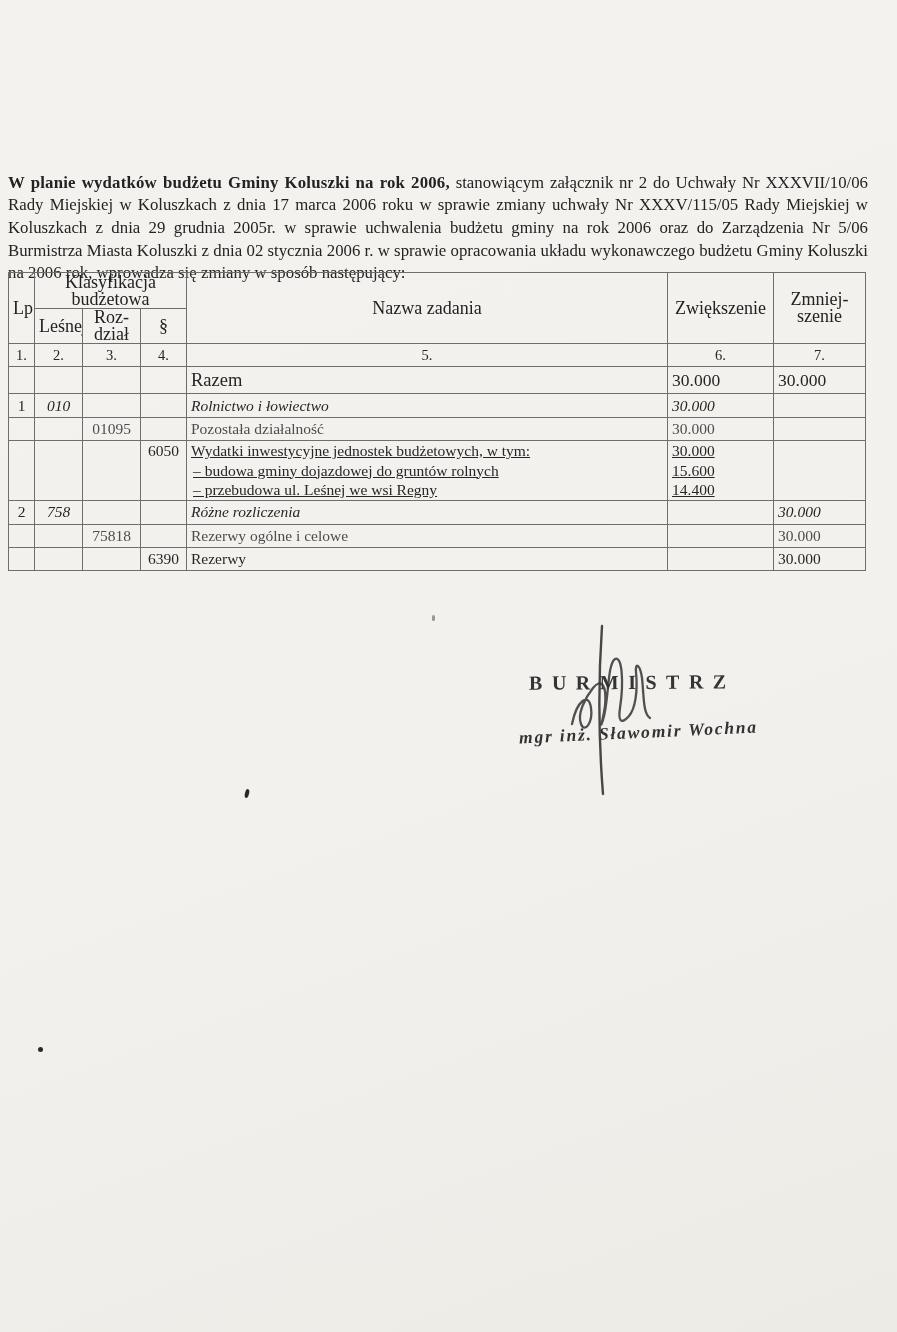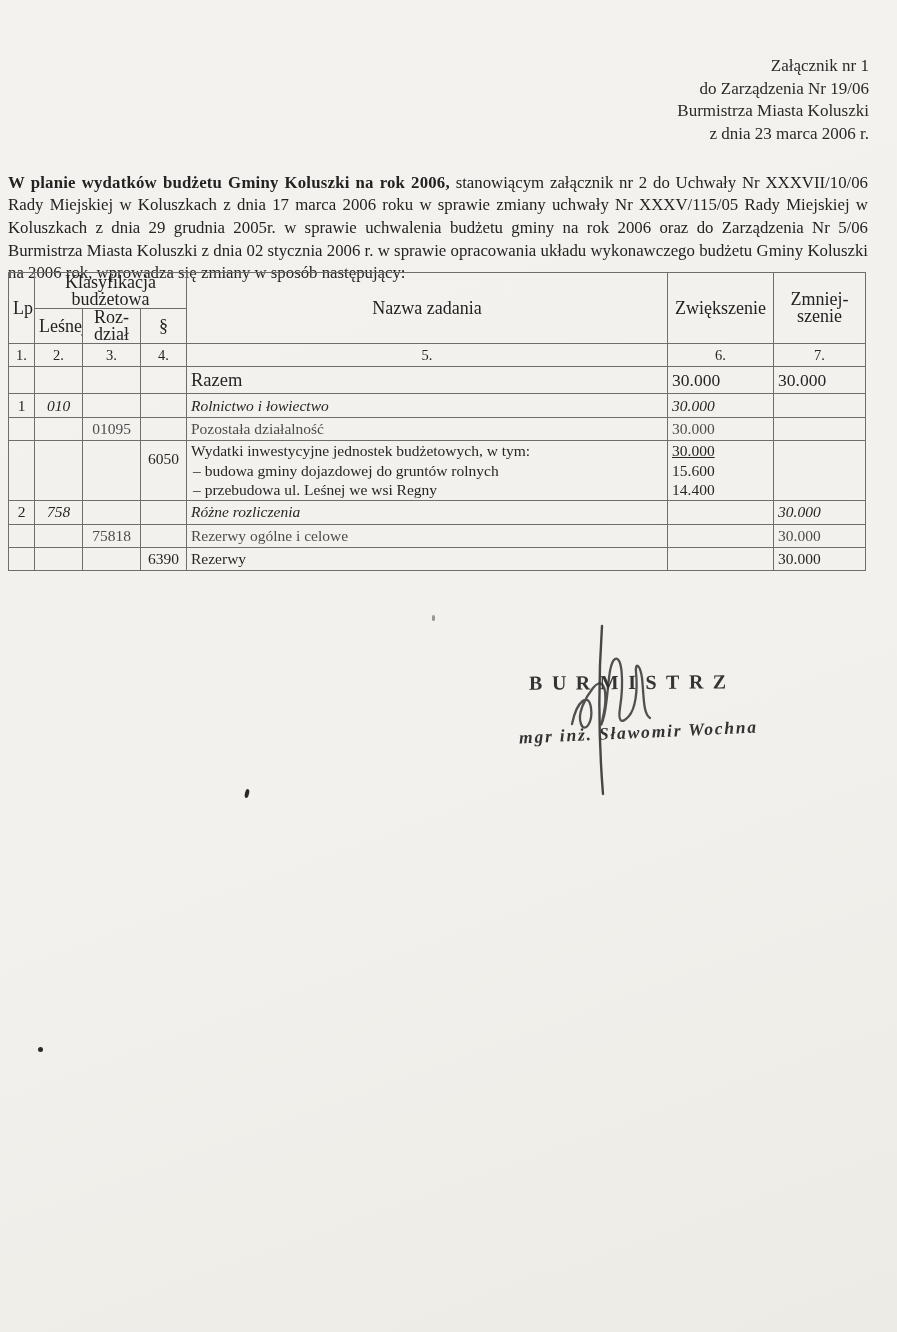--- a/index.html
+++ b/index.html
@@ -45,21 +45,21 @@
   tr.r-ital{height:23px;}
   tr.r-multi{height:59px;}
   td.c{text-align:center;}
   td.name{padding-left:7px;}
   td.val{padding-right:8px;}
   .bold{font-weight:bold;font-style:italic;}
   .razem-txt{font-weight:bold;font-size:18.5px;}
   .razem-val{font-weight:bold;font-size:17.5px;}
   .ital{color:#4d4d4d;}
   .uline{text-decoration:underline;}
-  td.multi div{line-height:19.5px;}
+  td.multi div{line-height:19.5px;text-decoration:underline;}
   td.multi{vertical-align:top;padding-top:2px;}
   .sub{padding-left:2px;}
   
   .sig-title{
     position:absolute;left:529px;top:671px;
     font-size:20px;font-weight:bold;letter-spacing:9.5px;color:#343434;
     transform:rotate(-.4deg);
   }
   .sig-name{
     position:absolute;left:519px;top:722px;
@@ -70,26 +70,20 @@
   
   .speck{position:absolute;background:#2a2a2a;border-radius:50%;}
   .speck.comma{width:4px;height:9px;border-radius:2px/4px;transform:rotate(14deg);}
   .speck.faint{opacity:.45;}
 </style>
 </head>
 <body>
 
 <div class="page">
 
-  <div class="annex">
-    <div>Załącznik nr 1</div>
-    <div>do Zarządzenia Nr 19/06</div>
-    <div>Burmistrza Miasta Koluszki</div>
-    <div>z dnia 23 marca 2006 r.</div>
-  </div>
 
   <p class="intro"><b>W planie wydatków budżetu Gminy Koluszki na rok 2006,</b><span> stanowiącym załącznik nr 2 do Uchwały Nr XXXVII/10/06 Rady Miejskiej w Koluszkach z dnia 17 marca 2006 roku  w sprawie zmiany uchwały Nr XXXV/115/05 Rady Miejskiej w Koluszkach z dnia 29 grudnia 2005r. w sprawie uchwalenia budżetu gminy na rok 2006 oraz do Zarządzenia Nr 5/06 Burmistrza Miasta Koluszki z dnia 02 stycznia 2006 r. w sprawie opracowania układu wykonawczego budżetu Gminy Koluszki na 2006 rok, wprowadza się  zmiany w sposób następujący:</span></p>
 
   <table class="budget">
     <colgroup>
       <col style="width:26px">
         <col style="width:48px">
         <col style="width:58px">
         <col style="width:46px">
       <col style="width:481px">
@@ -148,21 +142,21 @@
         <td></td>
         <td class="name ital">Pozostała działalność</td>
         <td class="val ital">30.000</td>
         <td></td>
       </tr>
 
       <tr class="r-multi">
         <td></td>
           <td></td>
           <td></td>
-        <td class="c multi" style="vertical-align:top;padding-top:9px;">6050</td>
+        <td class="c multi" style="vertical-align:top;padding-top:1px;">6050</td>
         <td class="name multi">
           <div>Wydatki inwestycyjne jednostek budżetowych, w tym:</div>
           <div class="sub">–  budowa gminy dojazdowej do gruntów rolnych</div>
           <div class="sub">–  przebudowa ul. Leśnej we wsi Regny</div>
         </td>
         <td class="val multi">
           <div class="uline">30.000</div>
           <div>15.600</div>
           <div>14.400</div>
         </td>

